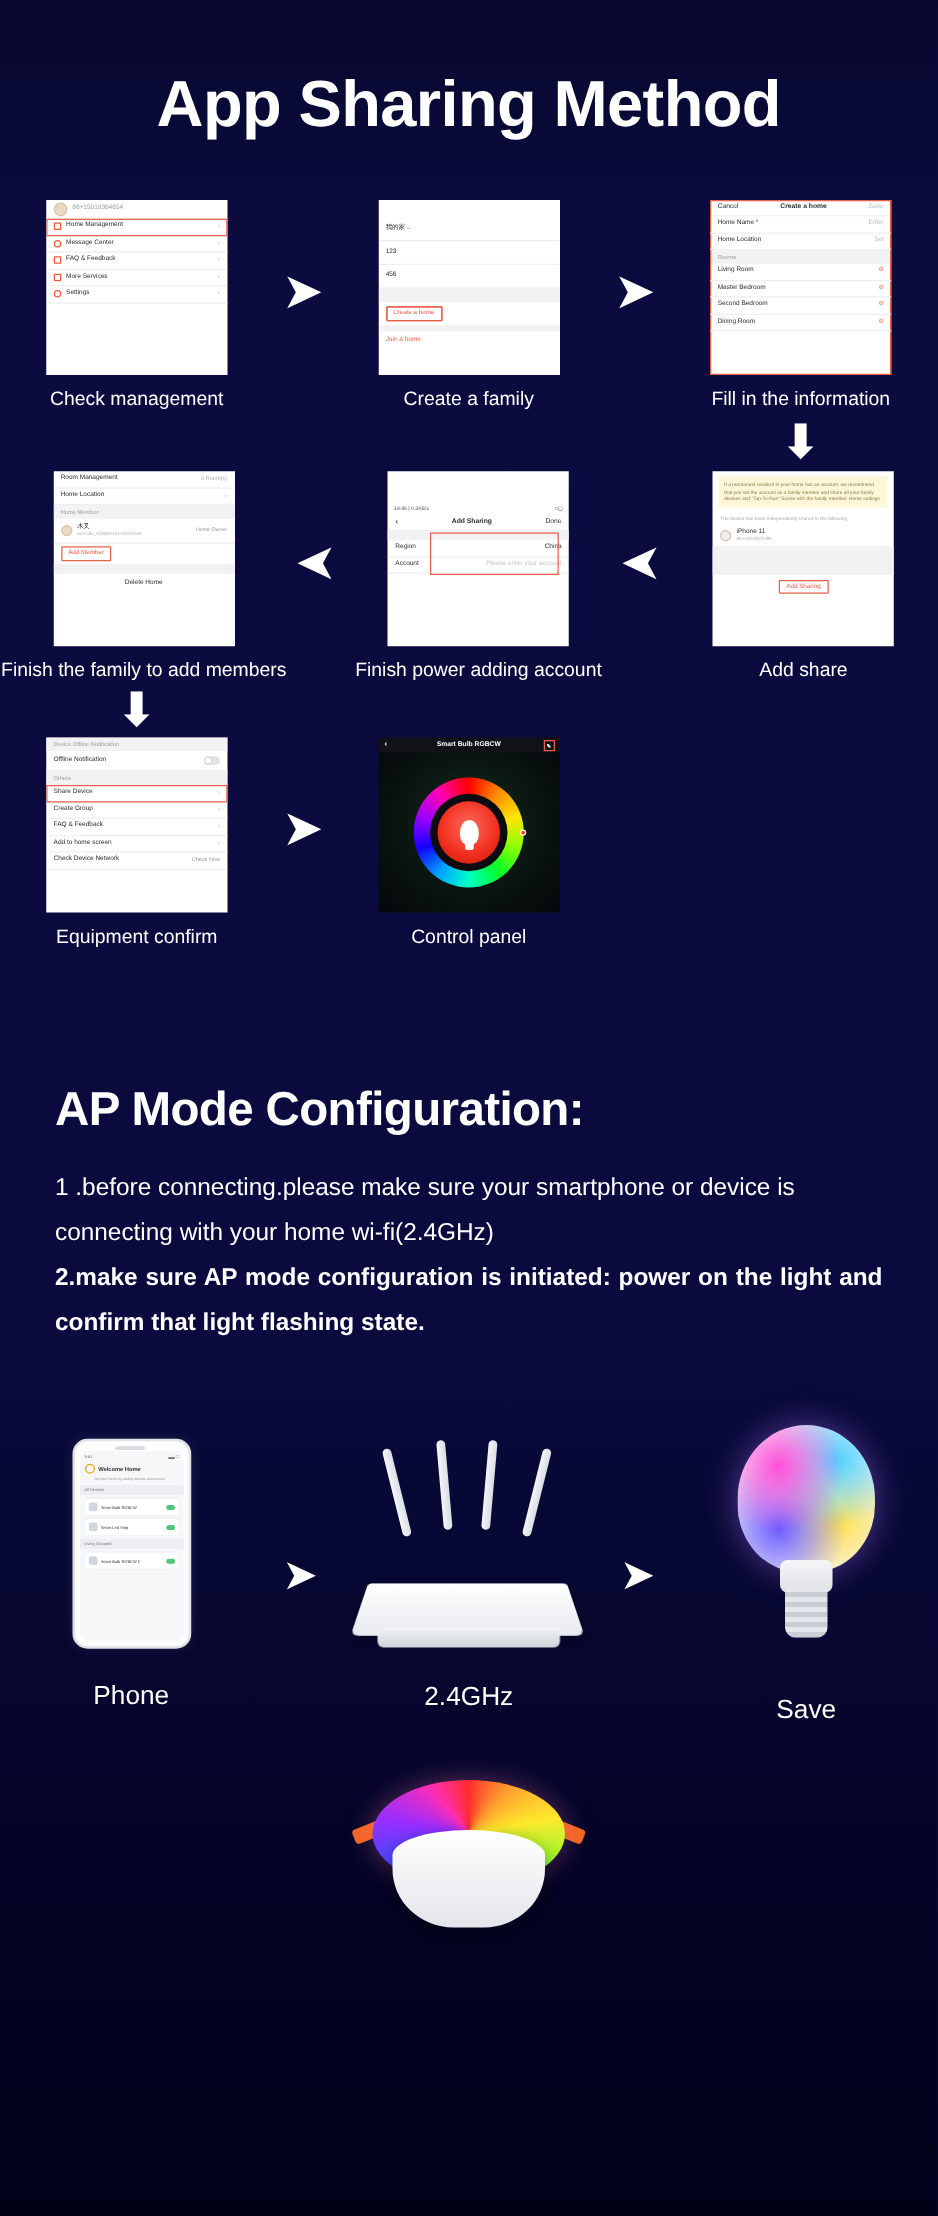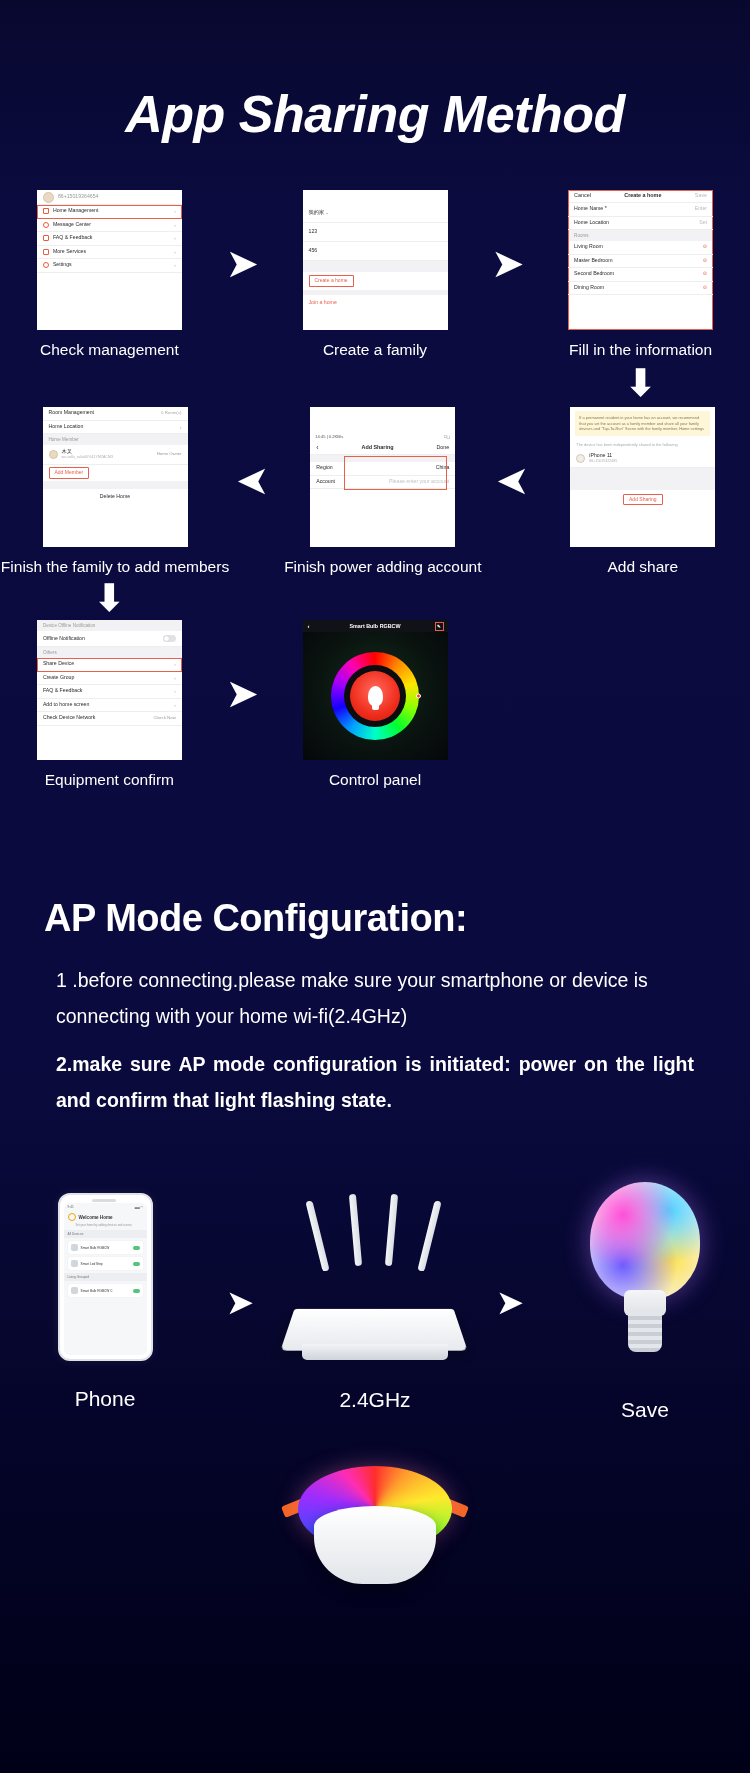--- a/index.html
+++ b/index.html
@@ -16,23 +16,22 @@
     overflow: hidden;
     background: linear-gradient(180deg, #08082f 0%, #0b0b40 12%, #0a0a3e 60%, #000017 100%);
   }
 
   
   .main-title {
     text-align: center;
     font-size: 52px;
     font-weight: bold;
     letter-spacing: -0.5px;
-    padding-top: 88px;
+    padding-top: 58px;
     line-height: 1;
-    font-style: italic;
   }
 
   
   .flow {
     margin-top: 50px;
     padding: 0 6px;
   }
   .flow-row {
     display: flex;
     align-items: flex-start;
@@ -194,21 +193,21 @@
   .wheel-dot{
     position:absolute; right:-2px; top:50%; width:5px;height:5px;
     border-radius:50%; background:#ff3b20; border:1px solid #fff;
     transform: translateY(-50%);
   }
 
   
   .ap-section { padding: 0 44px; margin-top: 108px; }
   .ap-title { font-size: 38px; font-weight: bold; letter-spacing: -0.5px; }
   .ap-body { margin-top: 22px; font-size: 19.5px; line-height: 1.85; }
-  .ap-body p { margin: 12px; }
+  .ap-body p { margin: 0; }
   .ap-body p.just { text-align: justify; font-weight: bold; }
 
   
   .device-row {
     display:flex; align-items:center; justify-content:center;
     margin-top: 64px; gap: 0;
   }
   .device-cell { width: 210px; display:flex; flex-direction:column; align-items:center; }
   .device-arrow { width: 60px; display:flex; align-items:center; justify-content:center; }
   .device-arrow .arrow { font-size: 34px; }

